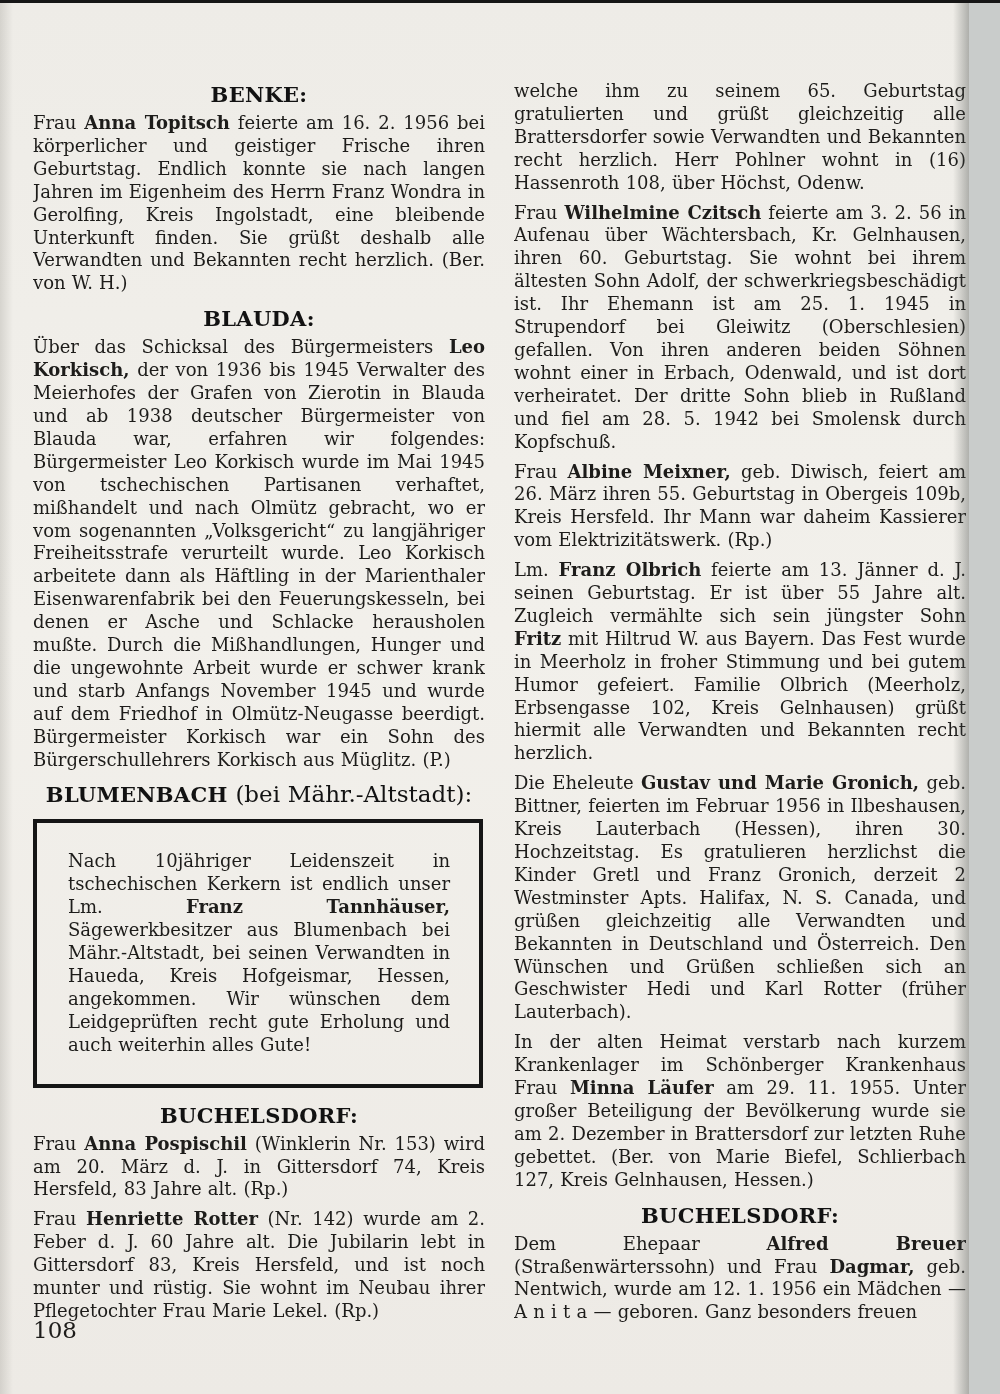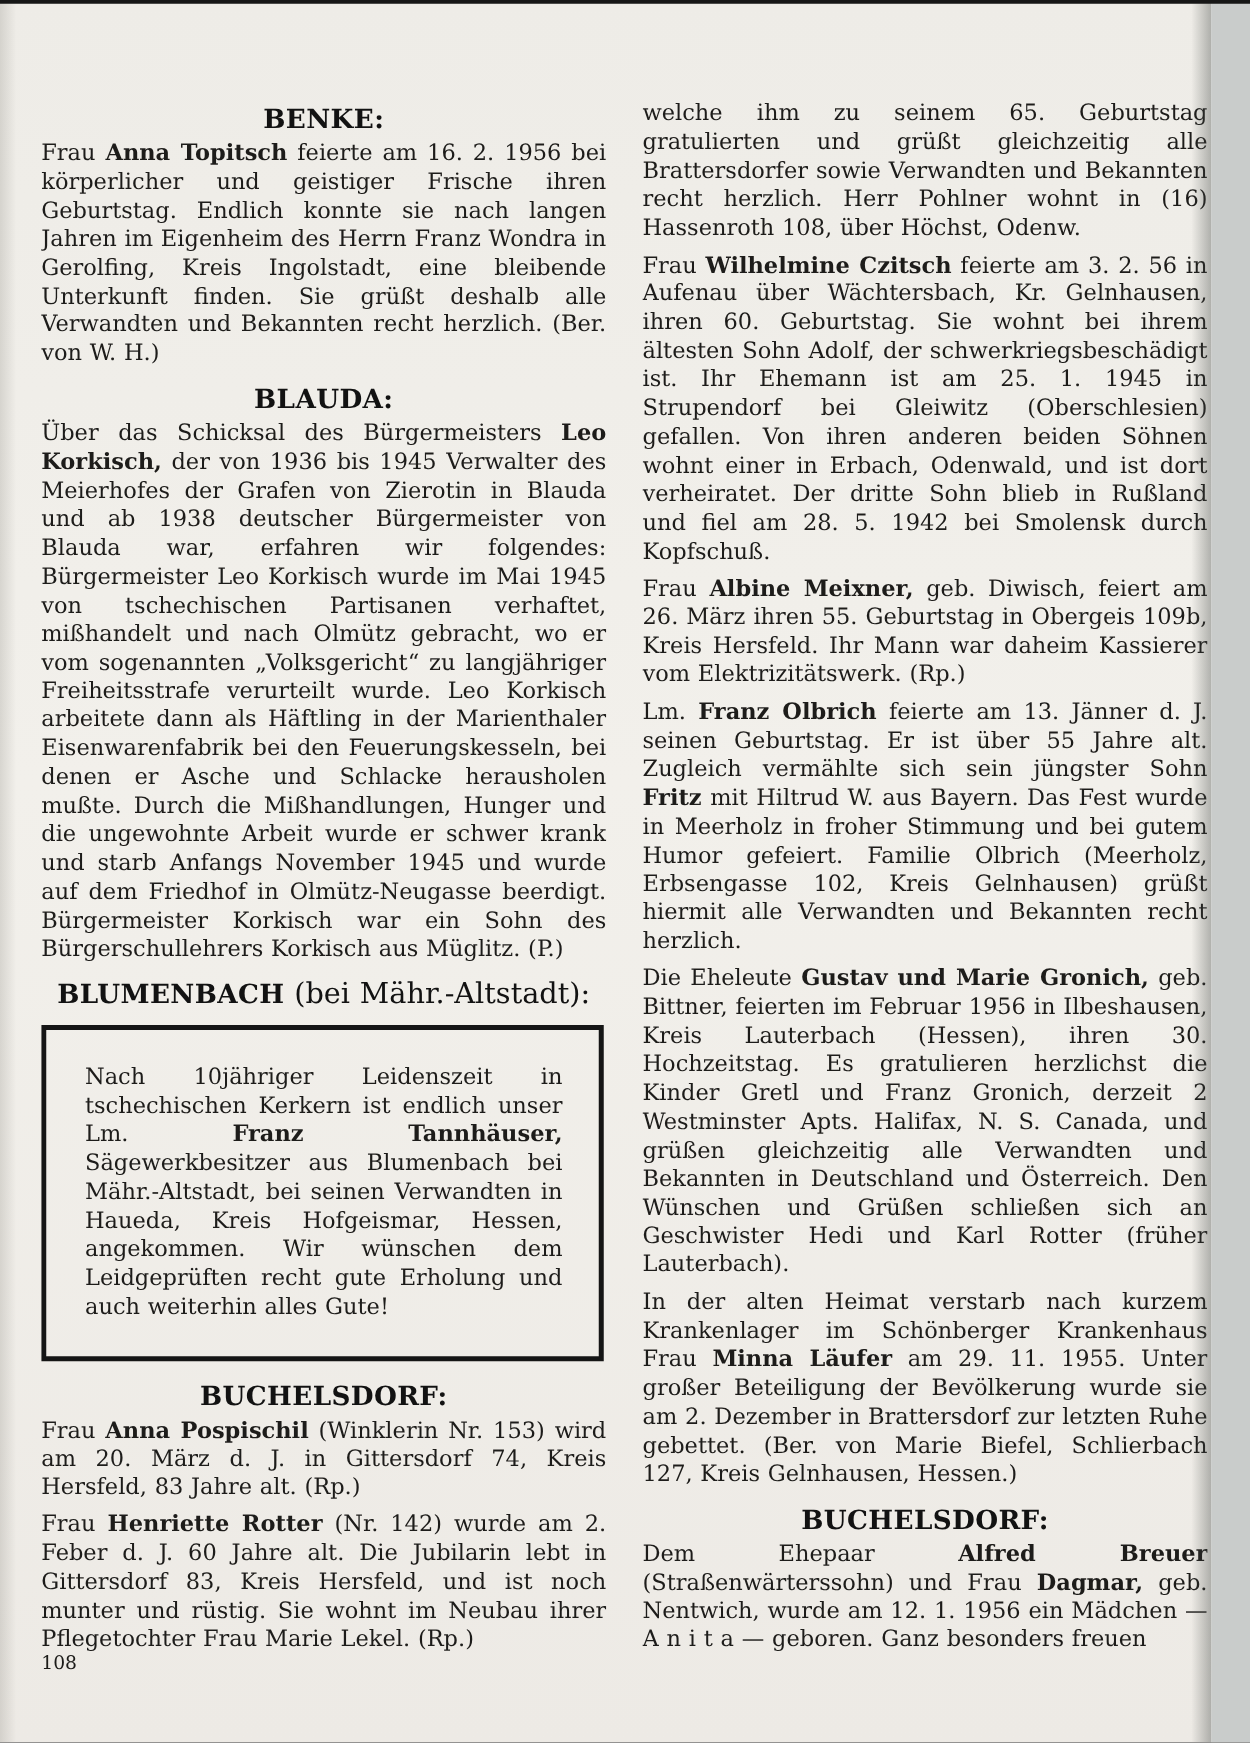--- a/index.html
+++ b/index.html
@@ -45,21 +45,21 @@
 
   .box {
     border:4px solid #151515;
     padding:15px 17px 15px 19px;
     margin:12px 2px 15px 0;
   }
   .box p.entry { margin:12px; }
 
   .footer {
     position:absolute; left:33px; top:1316px;
-    font-size:15px; line-height:28px; color:#1d1c1a;
+    font-size:23px; line-height:28px; color:#1d1c1a;
   }
 </style>
 </head>
 <body>
 
 <div class="page">
   <div class="scan-top"></div>
   <div class="scan-left"></div>
   <div class="edge-shadow"></div>
   <div class="scan-right"></div>

